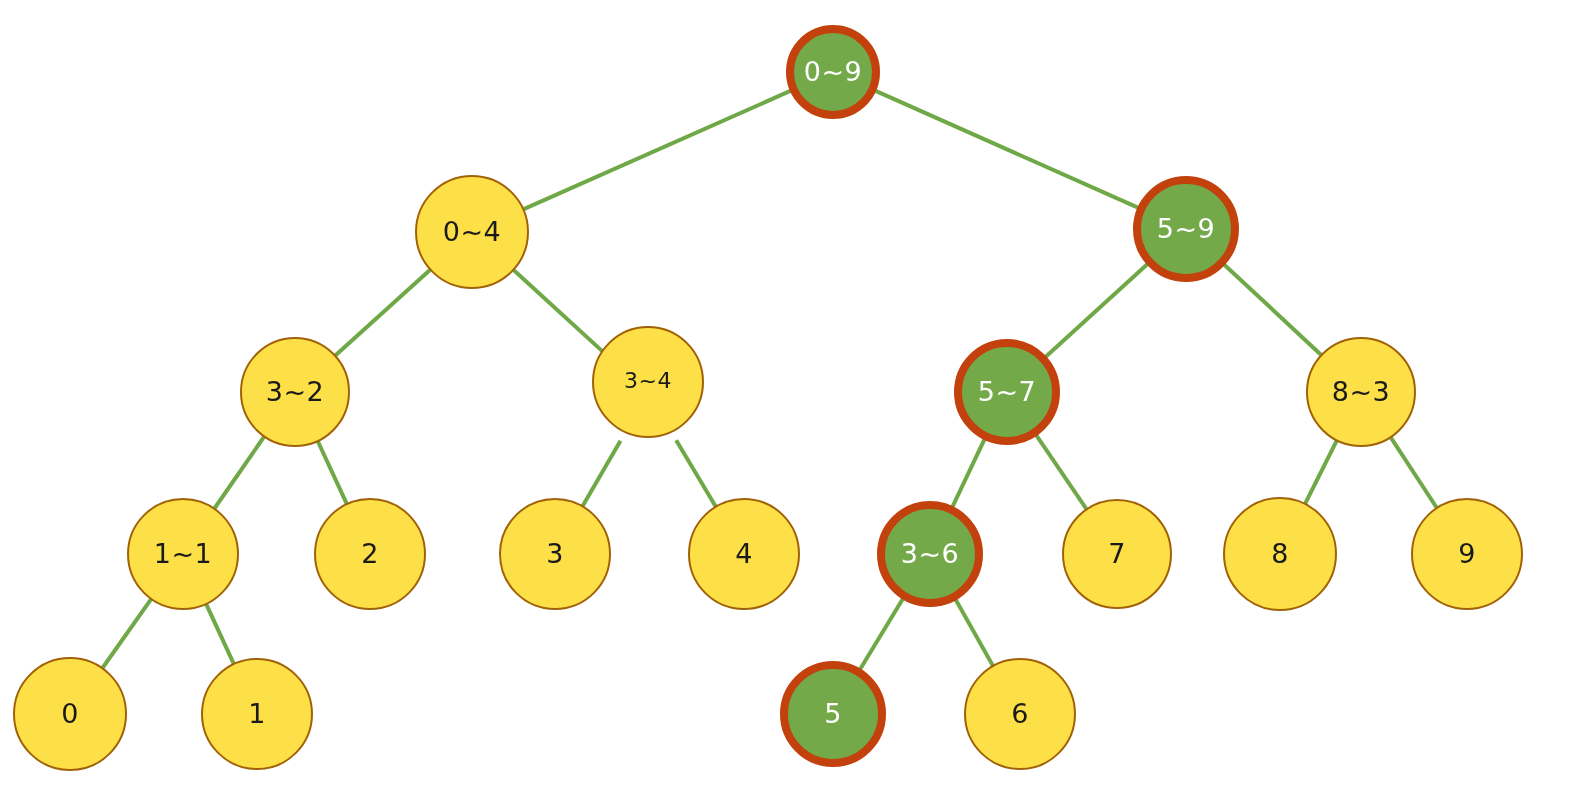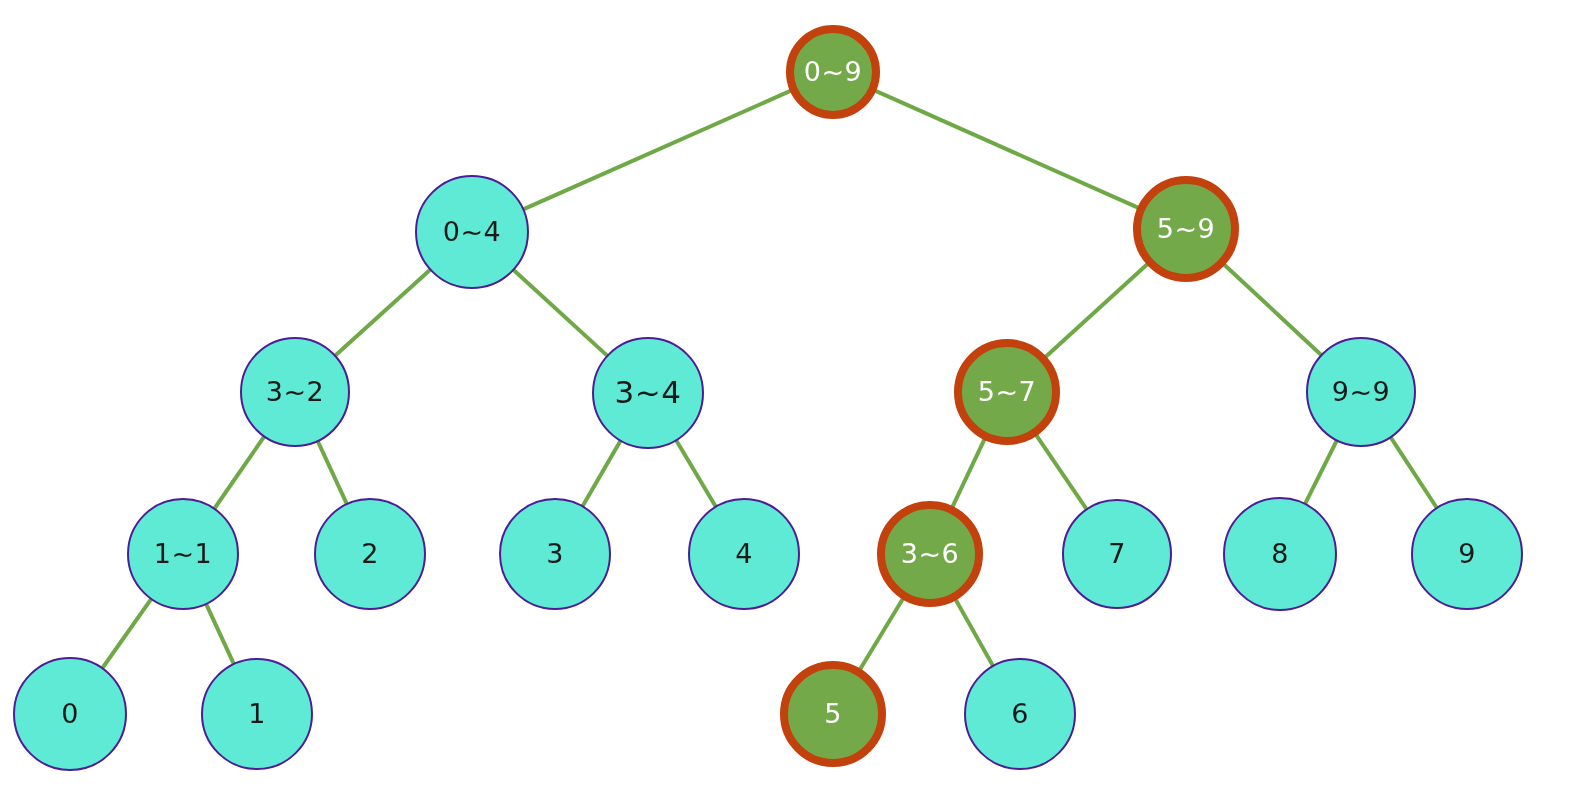--- a/index.html
+++ b/index.html
@@ -35,22 +35,22 @@
     position: absolute;
     border-radius: 50%;
     box-sizing: border-box;
     display: flex;
     align-items: center;
     justify-content: center;
     line-height: 1;
     user-select: none;
   }
   .tree-node.plain {
-    background: #5eead4;
-    border: 2px solid #4c1d95;
+    background: #fde047;
+    border: 2px solid #a16207;
     color: #1a1a1a;
   }
   .tree-node.filled {
     background: #74a94a;
     border: 8px solid #c2410c;
     color: #ffffff;
   }
   .node-label {
     display: block;
     letter-spacing: 0.5px;
@@ -87,28 +87,28 @@
       </div>
       <div class="tree-node plain" style="left: 415px; top: 175px; width: 114px; height: 114px; font-size: 27px;">
         <span class="node-label">0~4</span>
       </div>
       <div class="tree-node filled" style="left: 1133px; top: 176px; width: 106px; height: 106px; font-size: 27px;">
         <span class="node-label">5~9</span>
       </div>
       <div class="tree-node plain" style="left: 240px; top: 337px; width: 110px; height: 110px; font-size: 27px;">
         <span class="node-label">3~2</span>
       </div>
-      <div class="tree-node plain" style="left: 592px; top: 337px; width: 112px; height: 112px; font-size: 31px;">
+      <div class="tree-node plain" style="left: 592px; top: 326px; width: 112px; height: 112px; font-size: 22px;">
         <span class="node-label">3~4</span>
       </div>
       <div class="tree-node filled" style="left: 954px; top: 339px; width: 106px; height: 106px; font-size: 27px;">
         <span class="node-label">5~7</span>
       </div>
       <div class="tree-node plain" style="left: 1306px; top: 337px; width: 110px; height: 110px; font-size: 27px;">
-        <span class="node-label">9~9</span>
+        <span class="node-label">8~3</span>
       </div>
       <div class="tree-node plain" style="left: 127px; top: 498px; width: 112px; height: 112px; font-size: 27px;">
         <span class="node-label">1~1</span>
       </div>
       <div class="tree-node plain" style="left: 314px; top: 498px; width: 112px; height: 112px; font-size: 27px;">
         <span class="node-label">2</span>
       </div>
       <div class="tree-node plain" style="left: 499px; top: 498px; width: 112px; height: 112px; font-size: 27px;">
         <span class="node-label">3</span>
       </div>

